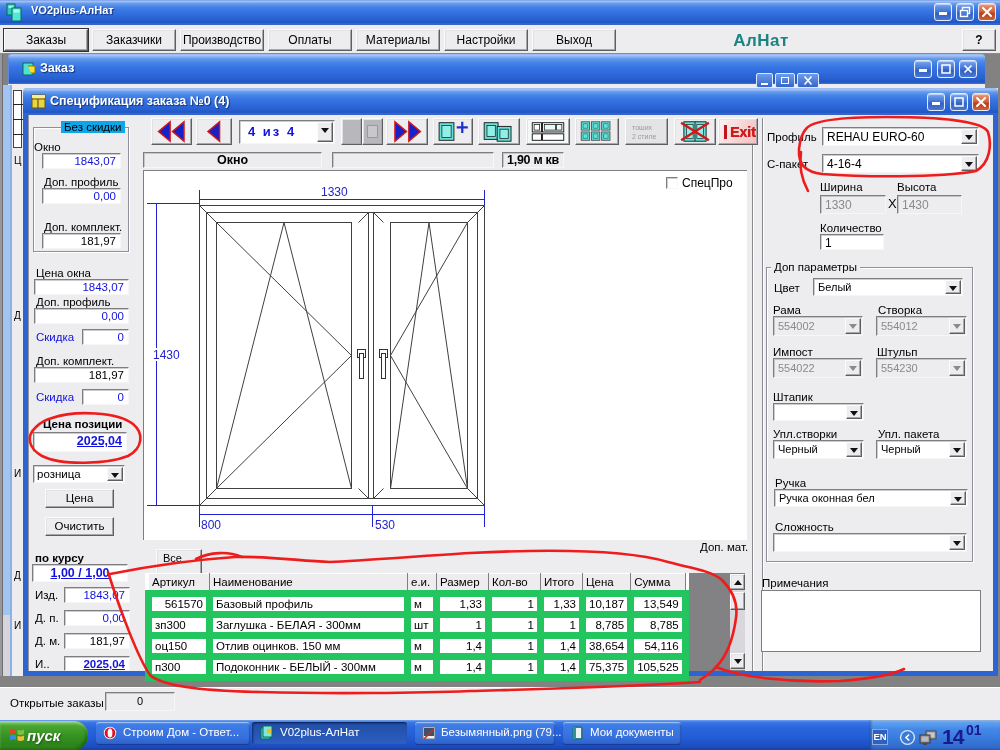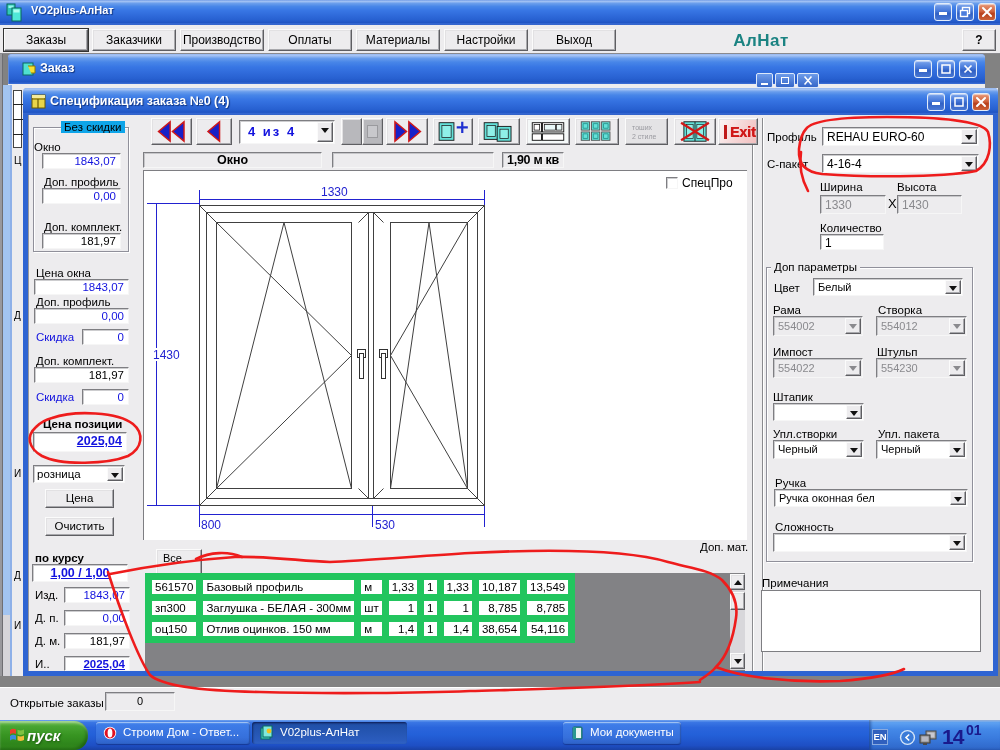--- a/index.html
+++ b/index.html
@@ -310,20 +310,30 @@
 </svg>
 
 <div class="abs sunk" style="left:666px;top:177px;width:12px;height:12px;"></div>
 <div class="lbl" style="left:682px;top:176px;font-size:12px;">СпецПро</div>
 <div class="lbl" style="left:700px;top:541px;">Доп. мат.</div>
 <div class="abs raised" style="left:156px;top:549px;width:46px;height:38px;font-size:11px;padding:2px 0 0 6px;">Все</div>
 
 <div class="abs" style="left:145px;top:573px;width:600px;height:98px;background:#828285;"></div>
 <table class="abs" style="left:145px;top:573px;border-collapse:collapse;font-size:11.5px;background:#fff;" cellspacing="0">
 <tbody>
+        <tr>
+<th style="width:61px;">Артикул</th>
+          <th style="width:198px;">Наименование</th>
+          <th style="width:29px;">е.и.</th>
+          <th style="width:52px;">Размер</th>
+          <th style="width:52px;">Кол-во</th>
+          <th style="width:42px;">Итого</th>
+          <th style="width:43px;">Цена</th>
+          <th style="width:51px;">Сумма</th>
+</tr>
 <tr>
           <td class="r">561570</td>
           <td>Базовый профиль</td>
           <td>м</td>
           <td class="r">1,33</td>
           <td class="r">1</td>
           <td class="r">1,33</td>
           <td class="r">10,187</td>
           <td class="r">13,549</td>
         </tr>
@@ -340,20 +350,30 @@
 <tr>
           <td>оц150</td>
           <td>Отлив оцинков. 150 мм</td>
           <td>м</td>
           <td class="r">1,4</td>
           <td class="r">1</td>
           <td class="r">1,4</td>
           <td class="r">38,654</td>
           <td class="r">54,116</td>
         </tr>
+<tr>
+          <td>п300</td>
+          <td>Подоконник  - БЕЛЫЙ - 300мм</td>
+          <td>м</td>
+          <td class="r">1,4</td>
+          <td class="r">1</td>
+          <td class="r">1,4</td>
+          <td class="r">75,375</td>
+          <td class="r">105,525</td>
+        </tr>
 </tbody>
     </table>
 
 <div class="abs" style="left:730px;top:574px;width:15px;height:96px;background:#D8D7DB;"></div>
 <div class="abs raised" style="left:730px;top:574px;width:15px;height:16px;">
       <div class="abs" style="left:3px;top:5px;border:4px solid transparent;border-bottom:5px solid #111;margin-top:-4px;"></div>
     </div>
 <div class="abs raised" style="left:730px;top:592px;width:15px;height:18px;"></div>
 <div class="abs raised" style="left:730px;top:653px;width:15px;height:16px;">
       <div class="abs" style="left:3px;top:5px;border:4px solid transparent;border-top:5px solid #111;"></div>
@@ -457,20 +477,28 @@
       </svg>
       <div class="abs" style="left:27px;top:4px;">Строим Дом - Ответ...</div>
     </div>
 <div class="tskbtn active" style="left:252px;top:722px;width:155px;">
       <svg class="abs" style="left:8px;top:3px;" width="15" height="16" viewBox="0 0 15 16">
         <rect x="1" y="3" width="9" height="11" fill="#45D0C0" stroke="#0A6A60"></rect>
         <rect x="3" y="1" width="9" height="11" fill="#7FE8DC" stroke="#0A6A60"></rect>
         <circle cx="9" cy="6" r="2.4" fill="#F0C020"></circle>
       </svg>
       <div class="abs" style="left:28px;top:4px;">V02plus-АлНат</div>
+    </div>
+<div class="tskbtn" style="left:415px;top:722px;width:140px;">
+      <svg class="abs" style="left:7px;top:4px;" width="14" height="14" viewBox="0 0 14 14">
+        <rect x="1" y="1" width="12" height="12" fill="#F0F0F4" stroke="#707080"></rect>
+        <rect x="2" y="2" width="10" height="8" fill="#405068"></rect>
+        <path d="M2 13 L12 3" stroke="#C03020" stroke-width="1.6"></path>
+      </svg>
+      <div class="abs" style="left:26px;top:4px;">Безымянный.png (79...</div>
     </div>
 <div class="tskbtn" style="left:563px;top:722px;width:118px;">
       <svg class="abs" style="left:8px;top:4px;" width="14" height="14" viewBox="0 0 14 14">
         <rect x="2" y="1" width="9" height="12" rx="1" fill="#3AA8A0" stroke="#1A6860"></rect>
         <rect x="4" y="2" width="6" height="10" fill="#E8F4F2"></rect>
         <rect x="2" y="1" width="3" height="12" fill="#2A9890"></rect>
       </svg>
       <div class="abs" style="left:27px;top:4px;">Мои документы</div>
     </div>
 

